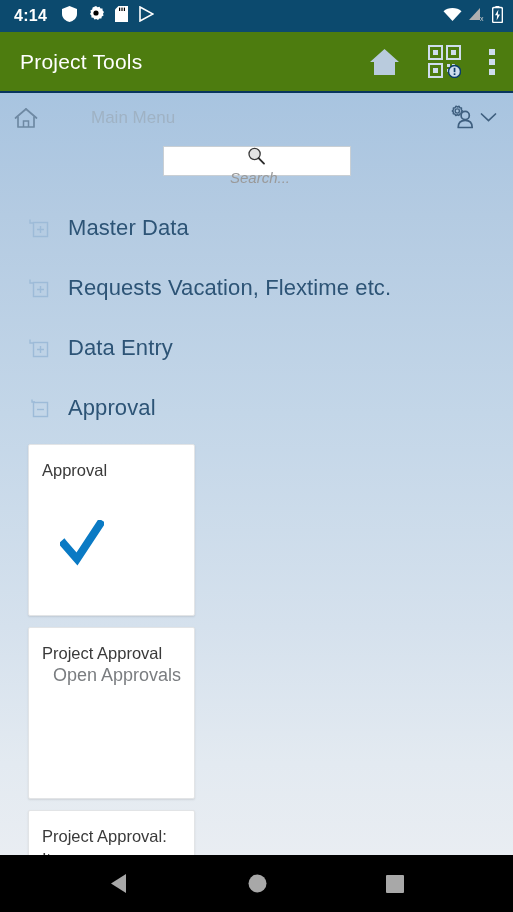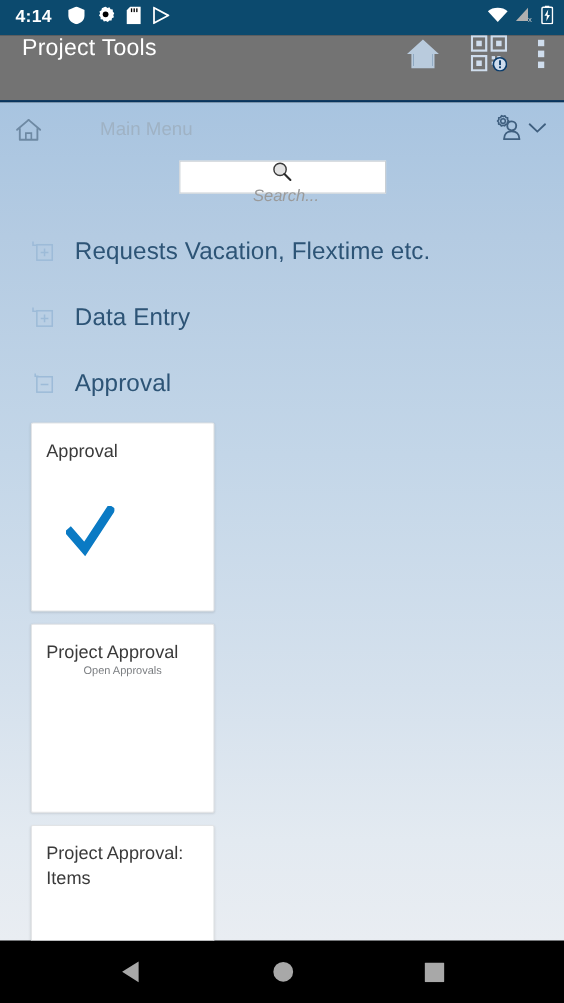--- a/index.html
+++ b/index.html
@@ -15,22 +15,22 @@
     height:32px; background:#0c4a6e; color:#fff;
     display:flex; align-items:center; padding:0 10px 0 14px; flex:0 0 32px;
   }
   .sb-time { font-size:16px; font-weight:bold; letter-spacing:.3px; }
   .sb-left-icons { display:flex; align-items:center; gap:11px; margin-left:15px; }
   .sb-spacer { flex:1 1 auto; }
   .sb-right-icons { display:flex; align-items:center; gap:6px; }
 
   
   .appbar {
-    flex:0 0 61px; background:#737373;
-    display:flex; align-items:flex-start; padding:0 18px 0 20px;
+    flex:0 0 61px; background:#4d7c0f;
+    display:flex; align-items:center; padding:0 18px 0 20px;
     border-bottom:2px solid #09355e;
   }
   .app-title { color:#fff; font-size:21px; font-weight:400; letter-spacing:.2px; }
   .appbar-spacer { flex:1 1 auto; }
   .appbar-actions { display:flex; align-items:center; gap:28px; }
   .appbar-btn { display:flex; align-items:center; justify-content:center; cursor:pointer; }
 
   
   .page {
     flex:1 1 auto; position:relative; overflow:hidden;
@@ -65,21 +65,21 @@
     border-radius:2px; padding:14px 13px 10px 13px;
     box-shadow:0 1px 2px rgba(0,0,0,.10);
     display:flex; flex-direction:column; cursor:pointer;
   }
   .card.tall { height:172px; }
   .card.mid  { height:156px; }
   .card-title { font-size:16.5px; color:#3a3a3a; line-height:1.42; }
   .card-body { flex:1 1 auto; display:flex; align-items:center; justify-content:space-between; }
   .card-icon { position:relative; width:54px; height:48px; flex:0 0 54px; }
   .card-kpi { font-size:31px; color:#6f7276; font-weight:300; line-height:1; padding-right:2px; }
-  .card-foot { font-size:10px; color:#7a7d80; text-align:center; }
+  .card-foot { font-size:18px; color:#7a7d80; text-align:right; }
   .plain-check { padding-left:18px; }
 
   
   .navbar {
     flex:0 0 57px; background:#000; display:flex;
     align-items:center; justify-content:space-around; padding:0 50px;
   }
   .nav-btn { display:flex; align-items:center; justify-content:center; cursor:pointer; }
 </style>
 </head>
@@ -212,20 +212,30 @@
             <circle cx="7.6" cy="7" r="5.6" fill="#e3e3e3" stroke="#3a3a3a" stroke-width="1.3"></circle>
             <path d="M11.6 11.2 L17 16.6" stroke="#2b2b2b" stroke-width="1.9" stroke-linecap="round"></path>
           </svg>
         </span>
         <span class="search-ph">Search...</span>
       </div>
     </div>
 
     <div class="menu">
 
+      <div class="menu-item">
+        <span class="menu-ico">
+          <svg width="21" height="20" viewBox="0 0 21 20">
+            <path d="M1 1.5 V5 H4.5" fill="none" stroke="#9dbbd8" stroke-width="1.4"></path>
+            <rect x="4.5" y="4.5" width="14" height="14" fill="none" stroke="#9dbbd8" stroke-width="1.4"></rect>
+            <path d="M8 11.5 H15 M11.5 8 V15" stroke="#9dbbd8" stroke-width="1.4"></path>
+          </svg>
+        </span>
+        <span class="menu-label">Master Data</span>
+      </div>
 
       <div class="menu-item">
         <span class="menu-ico">
           <svg width="21" height="20" viewBox="0 0 21 20">
             <path d="M1 1.5 V5 H4.5" fill="none" stroke="#9dbbd8" stroke-width="1.4"></path>
             <rect x="4.5" y="4.5" width="14" height="14" fill="none" stroke="#9dbbd8" stroke-width="1.4"></rect>
             <path d="M8 11.5 H15 M11.5 8 V15" stroke="#9dbbd8" stroke-width="1.4"></path>
           </svg>
         </span>
         <span class="menu-label">Requests Vacation, Flextime etc.</span>

